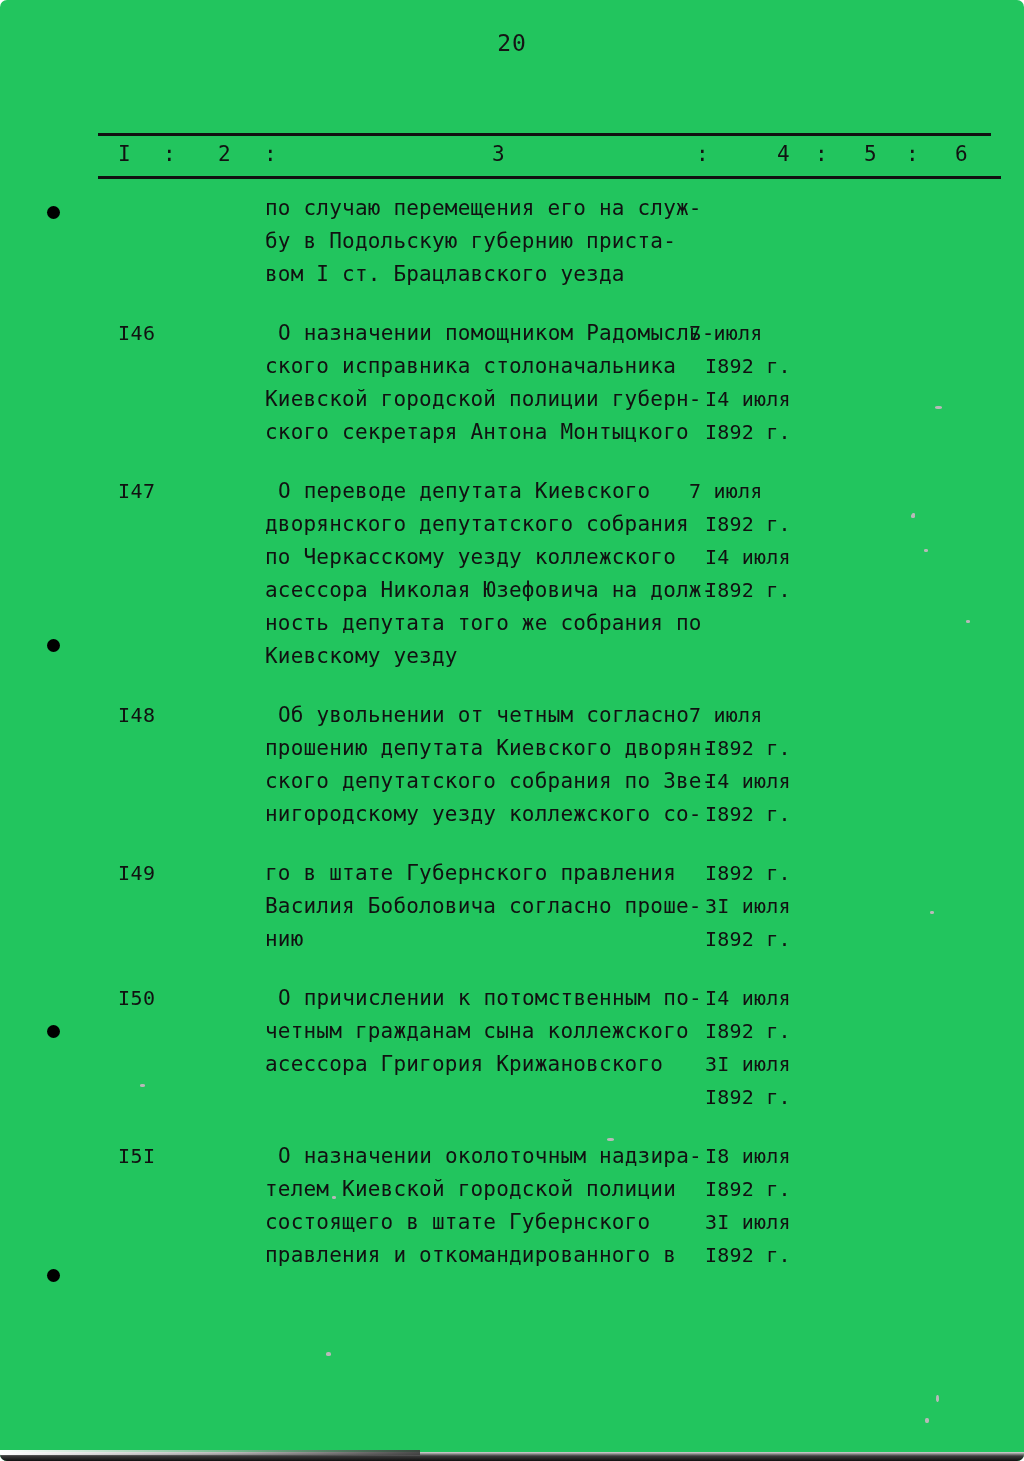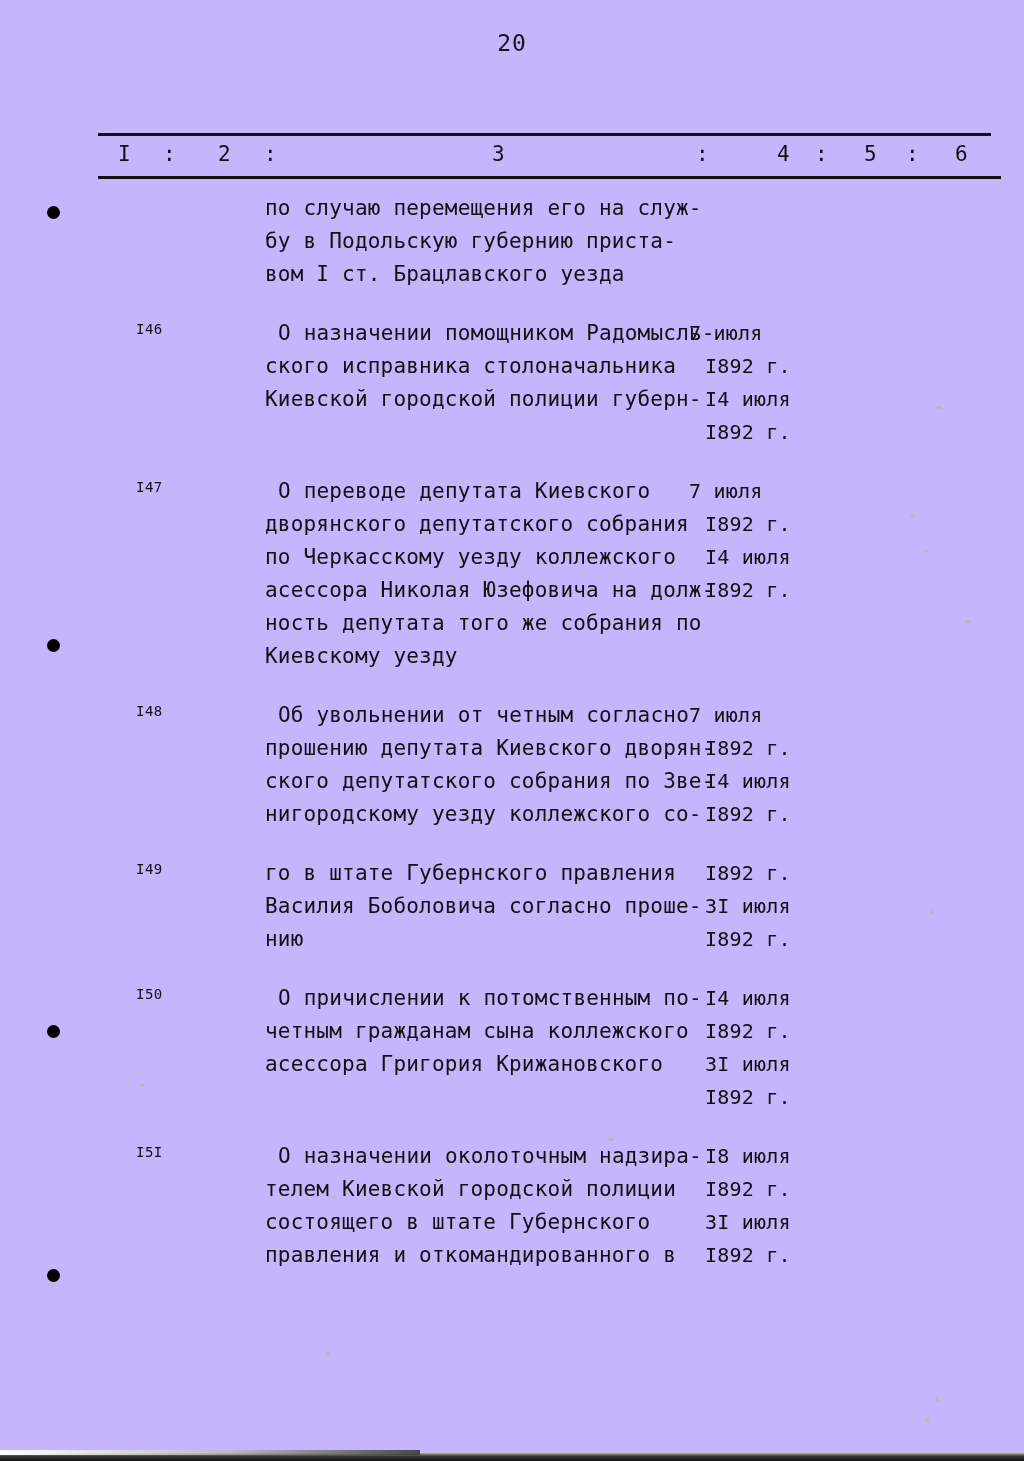--- a/index.html
+++ b/index.html
@@ -5,24 +5,25 @@
 <style>
   html, body {
     margin: 0;
     padding: 0;
     background: #ffffff;
   }
   .page {
     position: relative;
     width: 1024px;
     height: 1461px;
-    background: #c4b5fd;
+    background: #22c55e;
     overflow: hidden;
     font-family: "DejaVu Sans Mono", "Liberation Mono", monospace;
     color: #111111;
+    border-radius: 7px;
   }
 
   
   .page-number {
     position: absolute;
     top: 30px;
     left: 0;
     width: 1024px;
     text-align: center;
     font-size: 23px;
@@ -64,23 +65,23 @@
     top: 196px;
     left: 0;
     width: 1024px;
   }
   .entry {
     position: relative;
     width: 1024px;
   }
   .entry-num {
     position: absolute;
-    left: 136px;
+    left: 118px;
     top: 0;
-    font-size: 14px;
+    font-size: 20px;
     letter-spacing: 0.5px;
     white-space: pre;
     color: #111111;
   }
   .entry-body {
     position: relative;
     margin-left: 265px;
     width: 620px;
   }
   .line-row {
@@ -169,21 +170,21 @@
           <div class="line-row"><span class="subject">вом I ст. Брацлавского уезда</span></div>
         </div>
       </div>
       <div class="gap"></div>
       <div class="entry">
         <div class="entry-num">I46</div>
         <div class="entry-body">
           <div class="line-row"><span class="subject indent">О назначении помощником Радомысль-</span><span class="date">7 июля</span></div>
           <div class="line-row"><span class="subject">ского исправника столоначальника</span><span class="date tight">I892 г.</span></div>
           <div class="line-row"><span class="subject">Киевской городской полиции губерн-</span><span class="date tight">I4 июля</span></div>
-          <div class="line-row"><span class="date tight">I892 г.</span></div>
+          <div class="line-row"><span class="subject">ского секретаря Антона Монтыцкого</span><span class="date tight">I892 г.</span></div>
         </div>
       </div>
       <div class="gap"></div>
       <div class="entry">
         <div class="entry-num">I47</div>
         <div class="entry-body">
           <div class="line-row"><span class="subject indent">О переводе депутата Киевского</span><span class="date">7 июля</span></div>
           <div class="line-row"><span class="subject">дворянского депутатского собрания</span><span class="date tight">I892 г.</span></div>
           <div class="line-row"><span class="subject">по Черкасскому уезду коллежского</span><span class="date tight">I4 июля</span></div>
           <div class="line-row"><span class="subject">асессора Николая Юзефовича на долж-</span><span class="date tight">I892 г.</span></div>

